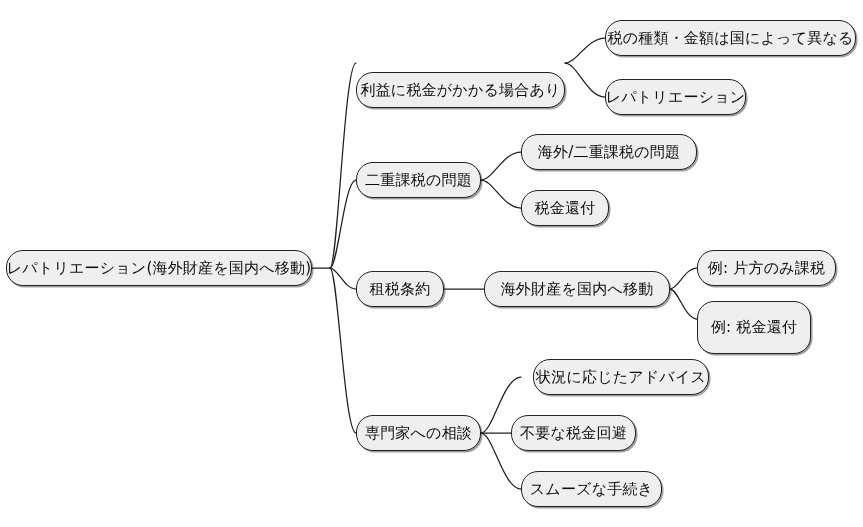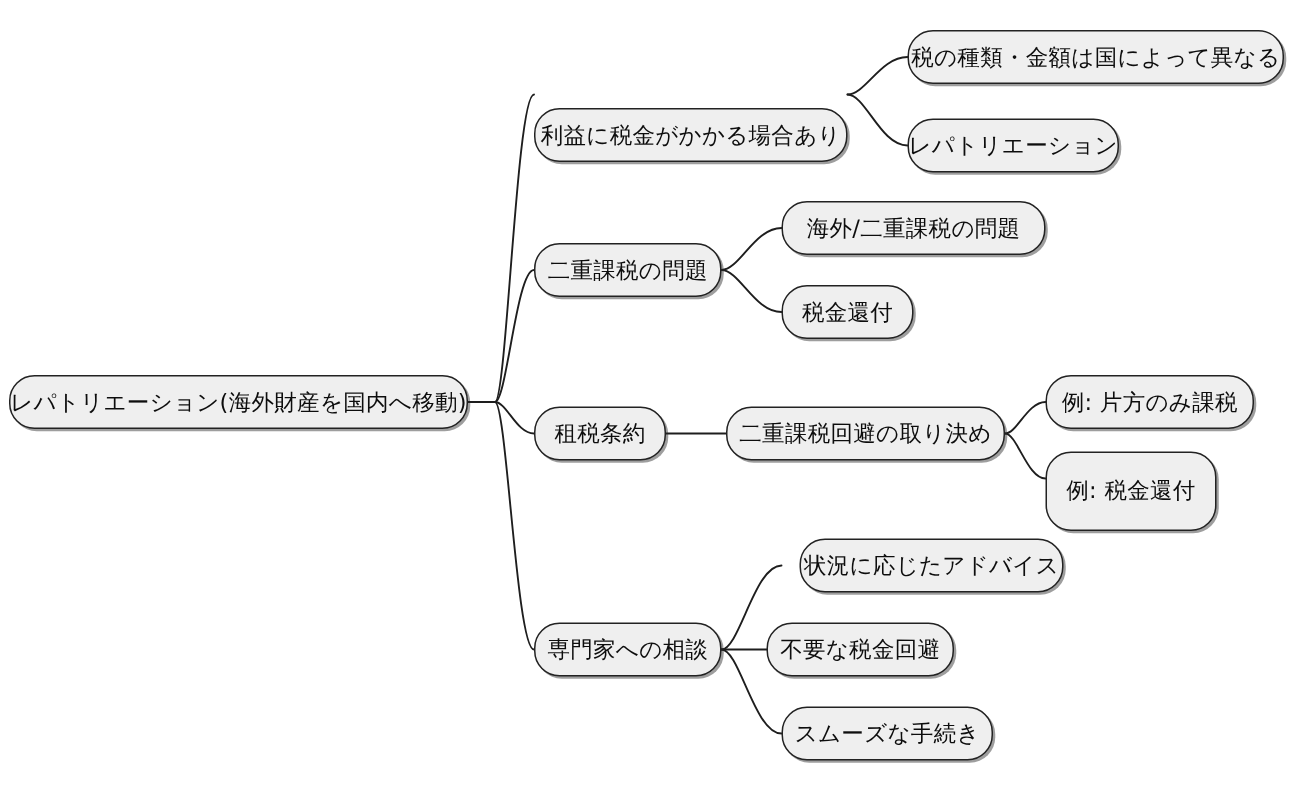--- a/index.html
+++ b/index.html
@@ -91,21 +91,21 @@
       <div class="node" style="left: 521px; top: 134px; width: 176px; height: 36px;">
         <span>海外/二重課税の問題</span>
       </div>
       <div class="node" style="left: 521px; top: 190px; width: 88px; height: 36px;">
         <span>税金還付</span>
       </div>
       <div class="node" style="left: 356px; top: 271px; width: 88px; height: 36px;">
         <span>租税条約</span>
       </div>
       <div class="node" style="left: 484px; top: 271px; width: 186px; height: 36px;">
-        <span>二重課税回避の取り決め</span>
+        <span>海外財産を国内へ移動</span>
       </div>
       <div class="node" style="left: 697px; top: 250px; width: 139px; height: 36px;">
         <span>例: 片方のみ課税</span>
       </div>
       <div class="node" style="left: 697px; top: 301px; width: 114px; height: 53px;">
         <span>例: 税金還付</span>
       </div>
       <div class="node" style="left: 356px; top: 415px; width: 125px; height: 36px;">
         <span>専門家への相談</span>
       </div>

